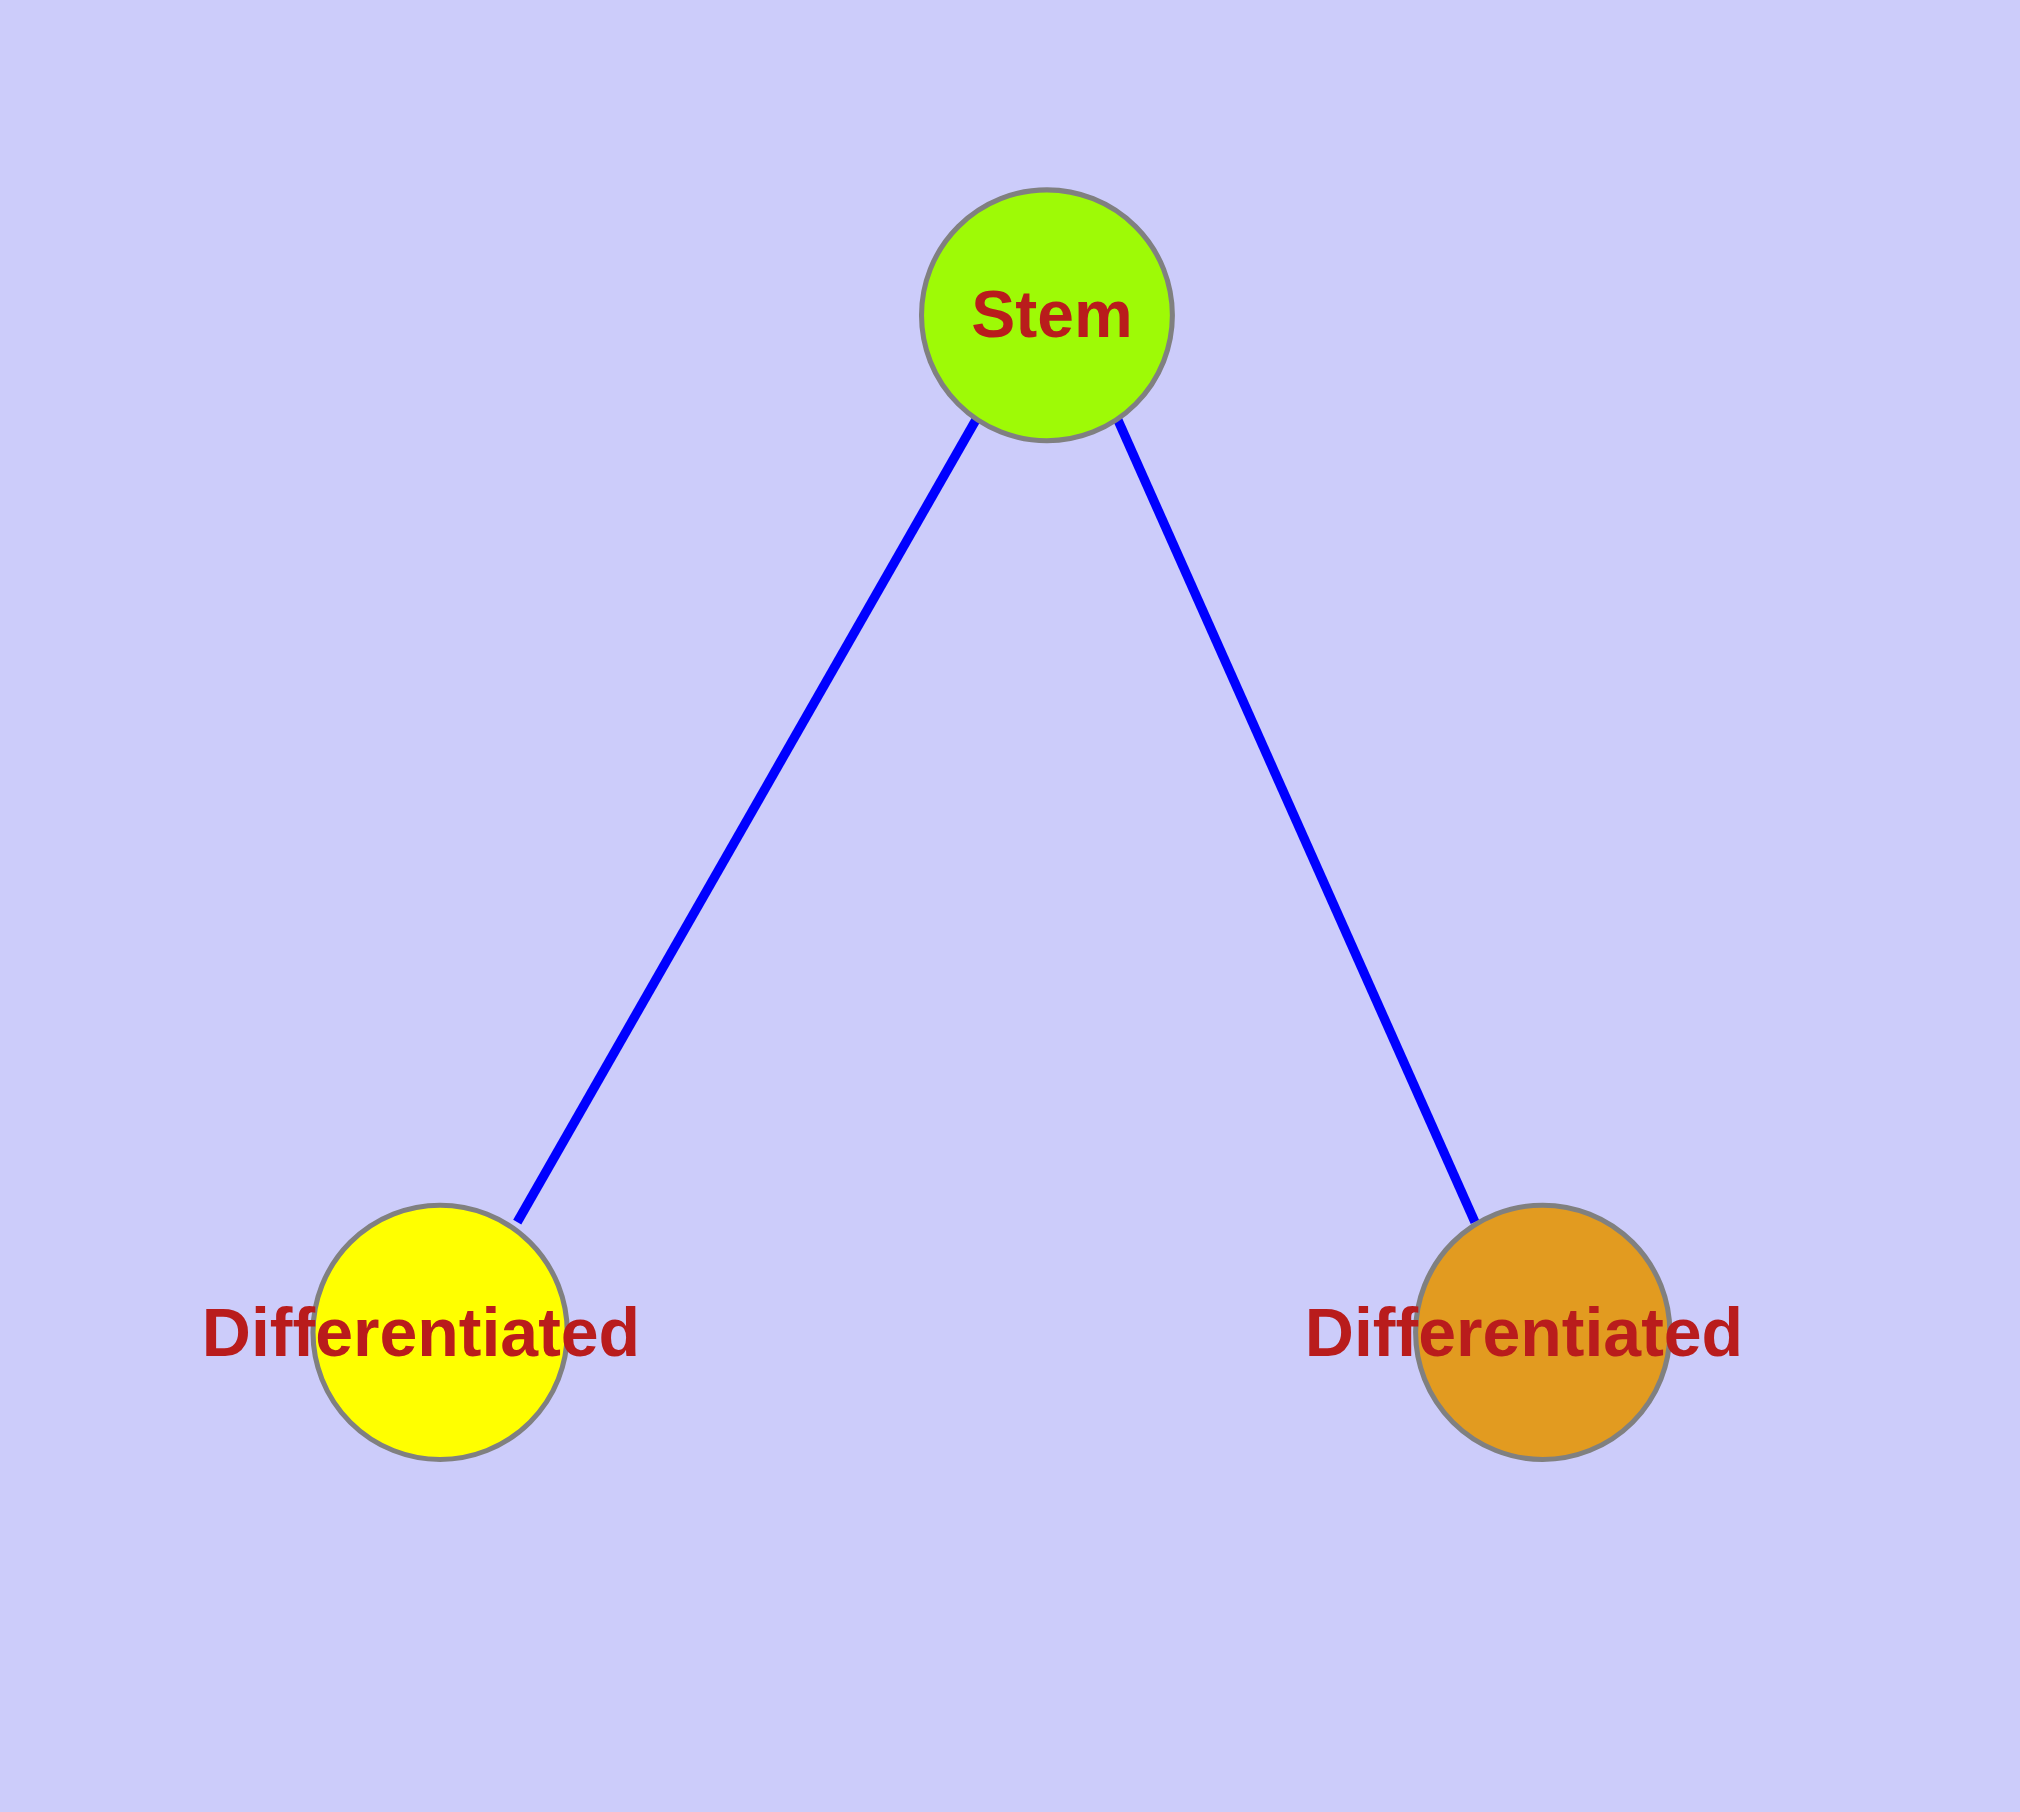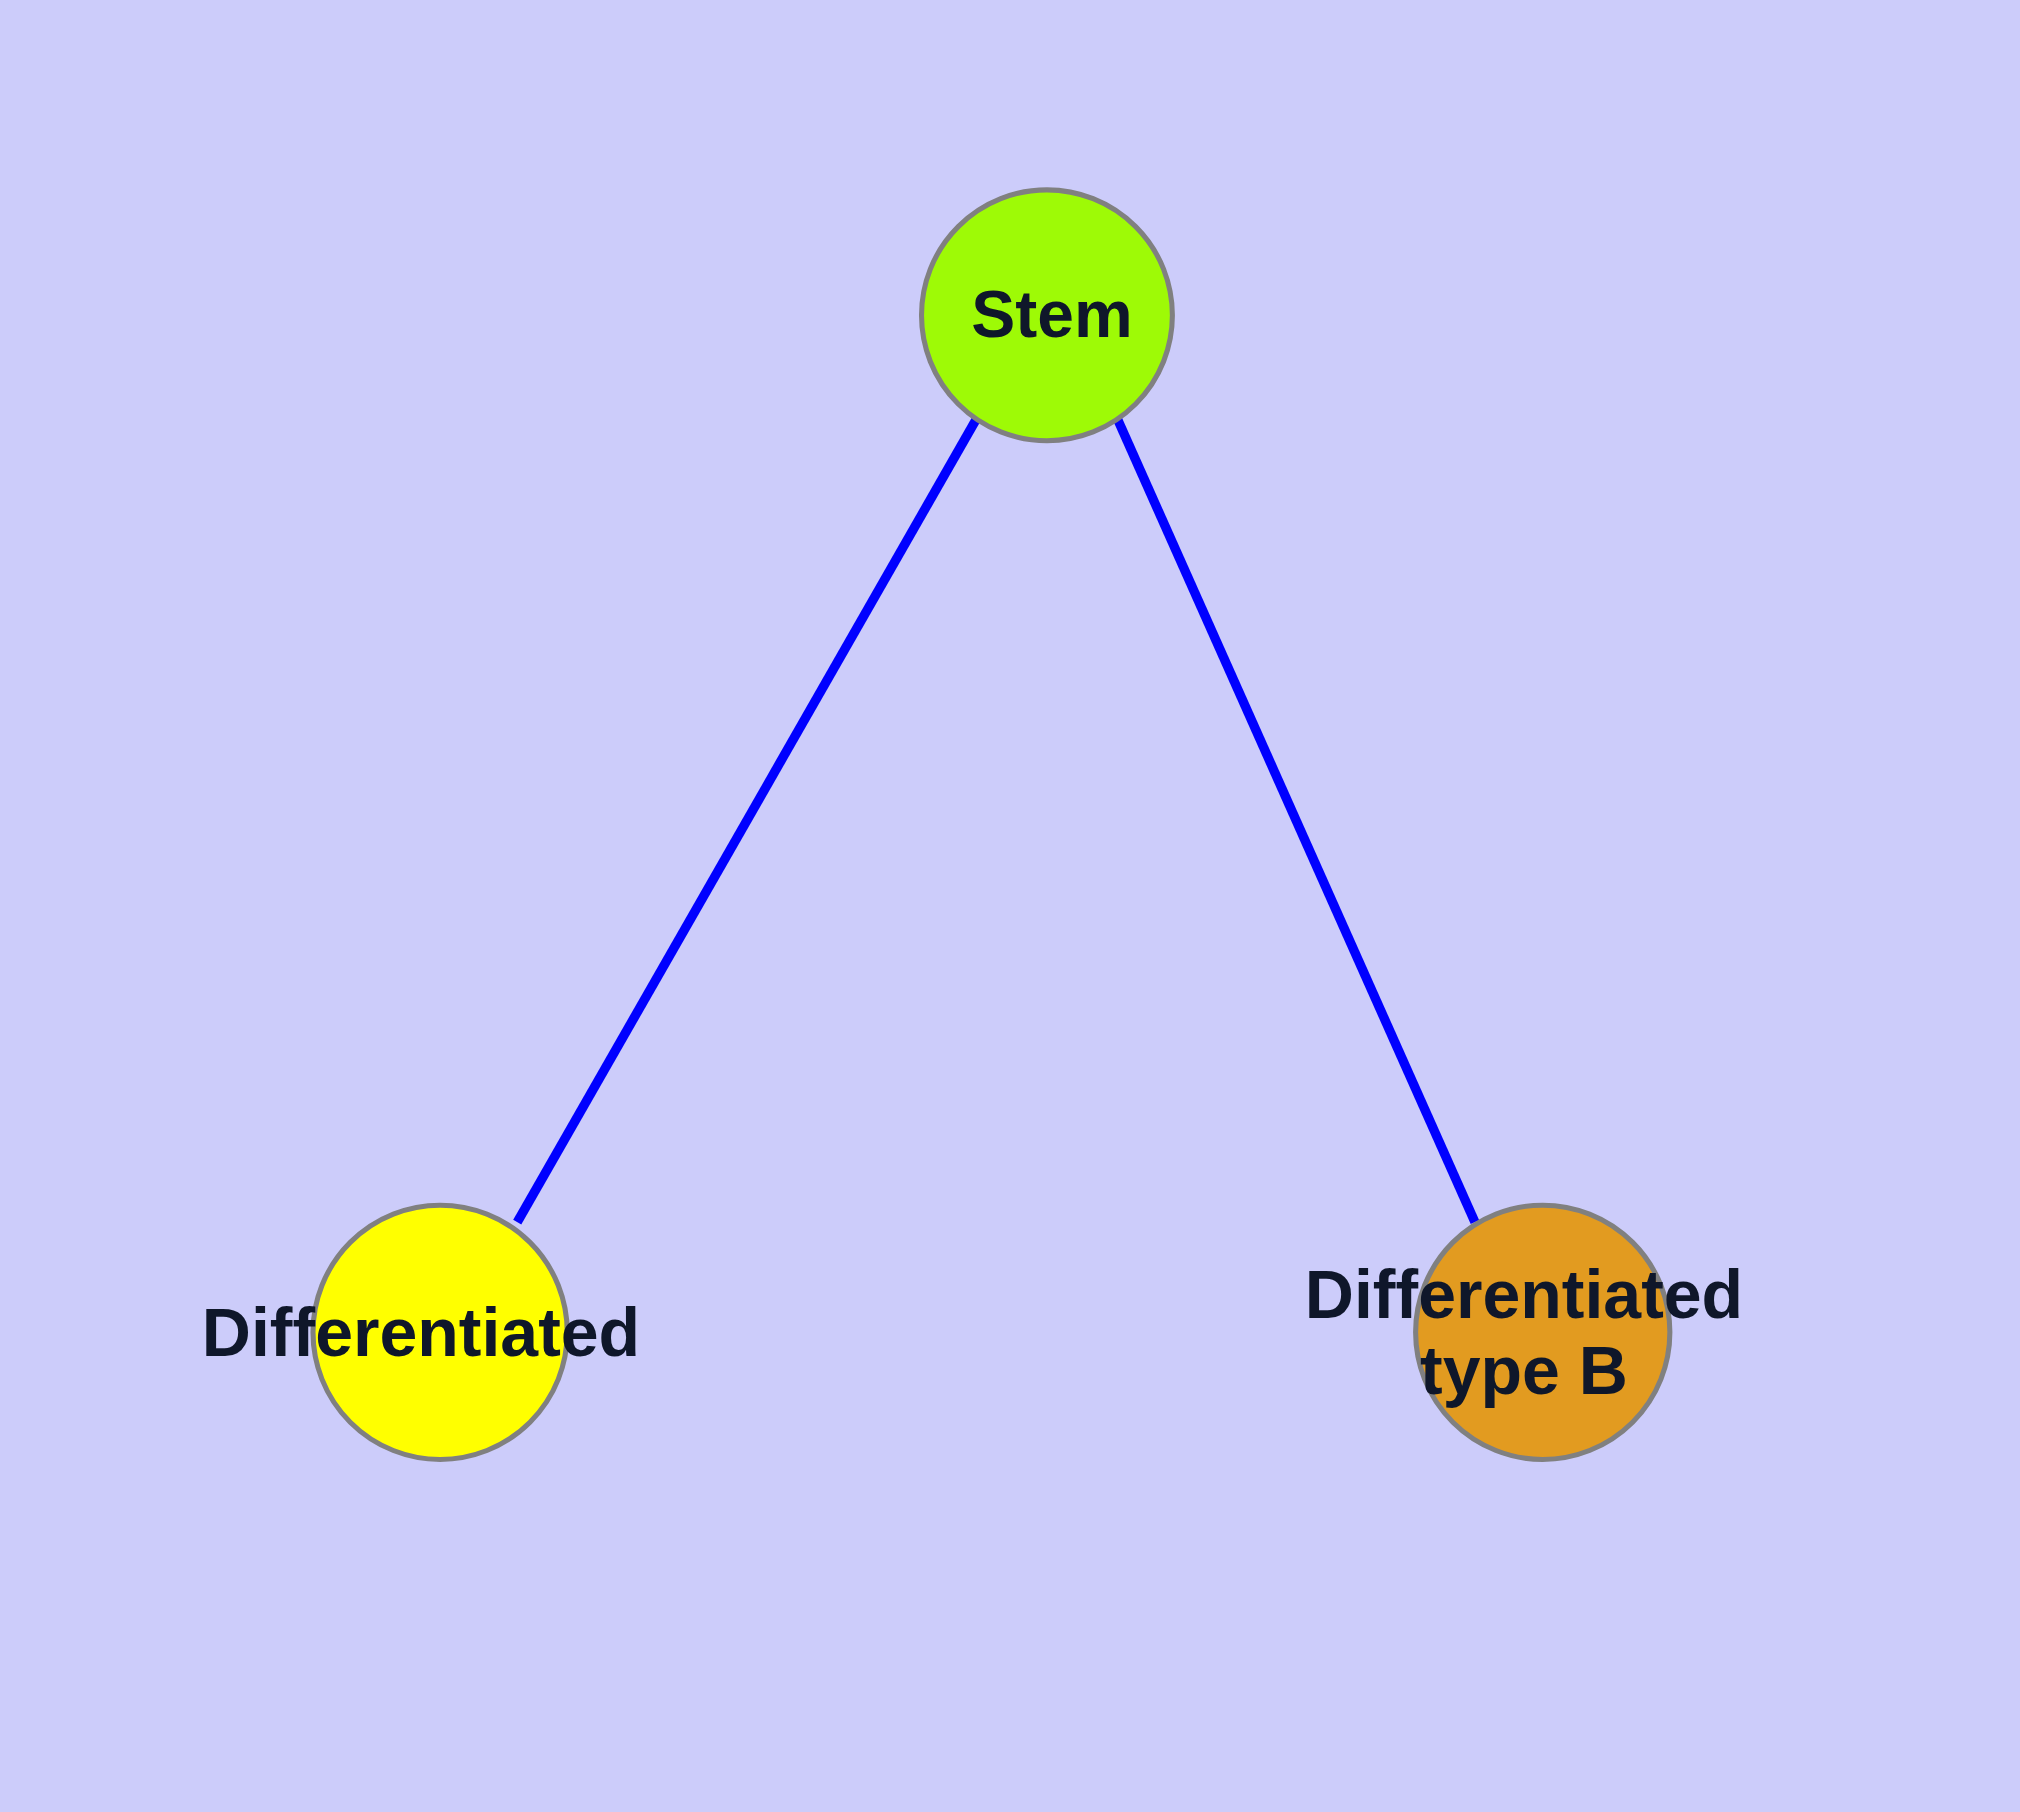--- a/index.html
+++ b/index.html
@@ -17,24 +17,24 @@
   }
   #graph-svg {
     position: absolute;
     left: 0;
     top: 0;
     width: 2021px;
     height: 1812px;
   }
   .node-label {
     position: absolute;
-    text-align: center;
+    text-align: right;
     font-family: "Liberation Sans", sans-serif;
     font-weight: bold;
-    color: #0f172a;
+    color: #b91c1c;
     white-space: pre;
     line-height: 1.12;
     pointer-events: none;
     transform: translate(-50%, -50%);
   }
   #label-stem {
     left: 1052px;
     top: 315px;
     font-size: 66px;
   }
@@ -63,16 +63,16 @@
       <circle cx="519" cy="1572" r="150" fill="#ffff00" stroke="#808080" stroke-width="6"></circle>
       <circle cx="1820" cy="1572" r="150" fill="#e29b20" stroke="#808080" stroke-width="6"></circle>
       <circle cx="1235" cy="372" r="148" fill="#9efa06" stroke="#808080" stroke-width="6"></circle>
     </g>
   </svg>
 
   <div class="node-label" id="label-stem">Stem</div>
 
   <div class="node-label" id="label-diff-a"><span>Differentiated</span><br></div>
 
-  <div class="node-label" id="label-diff-b"><span>Differentiated</span><br><span>type B</span></div>
+  <div class="node-label" id="label-diff-b"><span>Differentiated</span><br></div>
 
 </div>
 
 
 </body></html>

